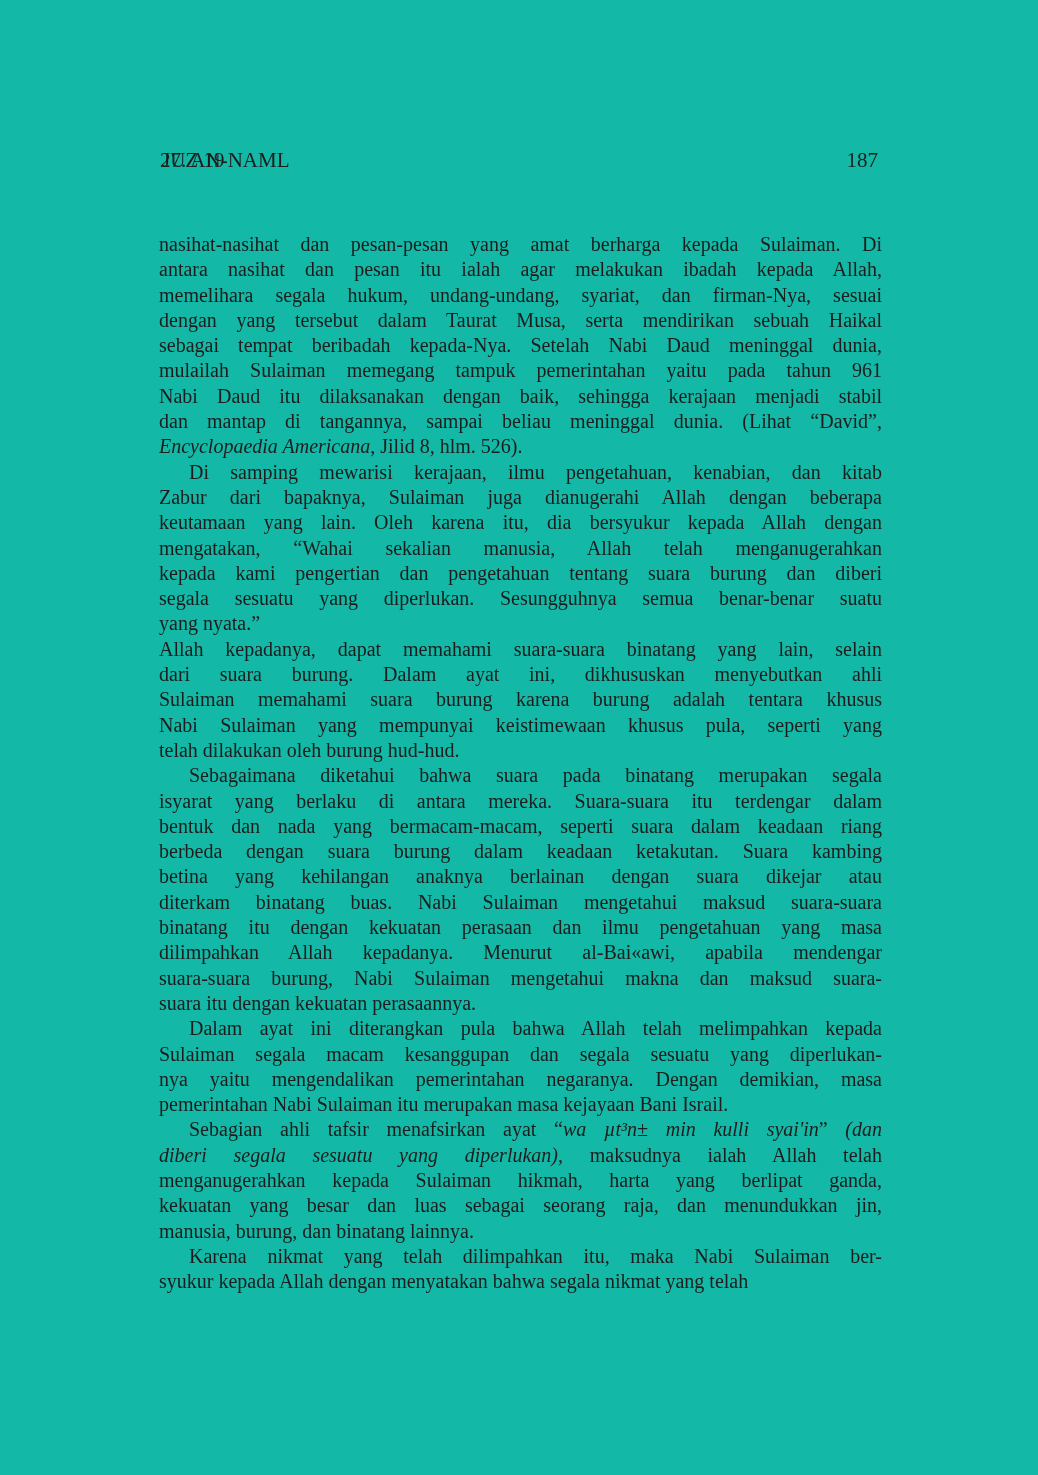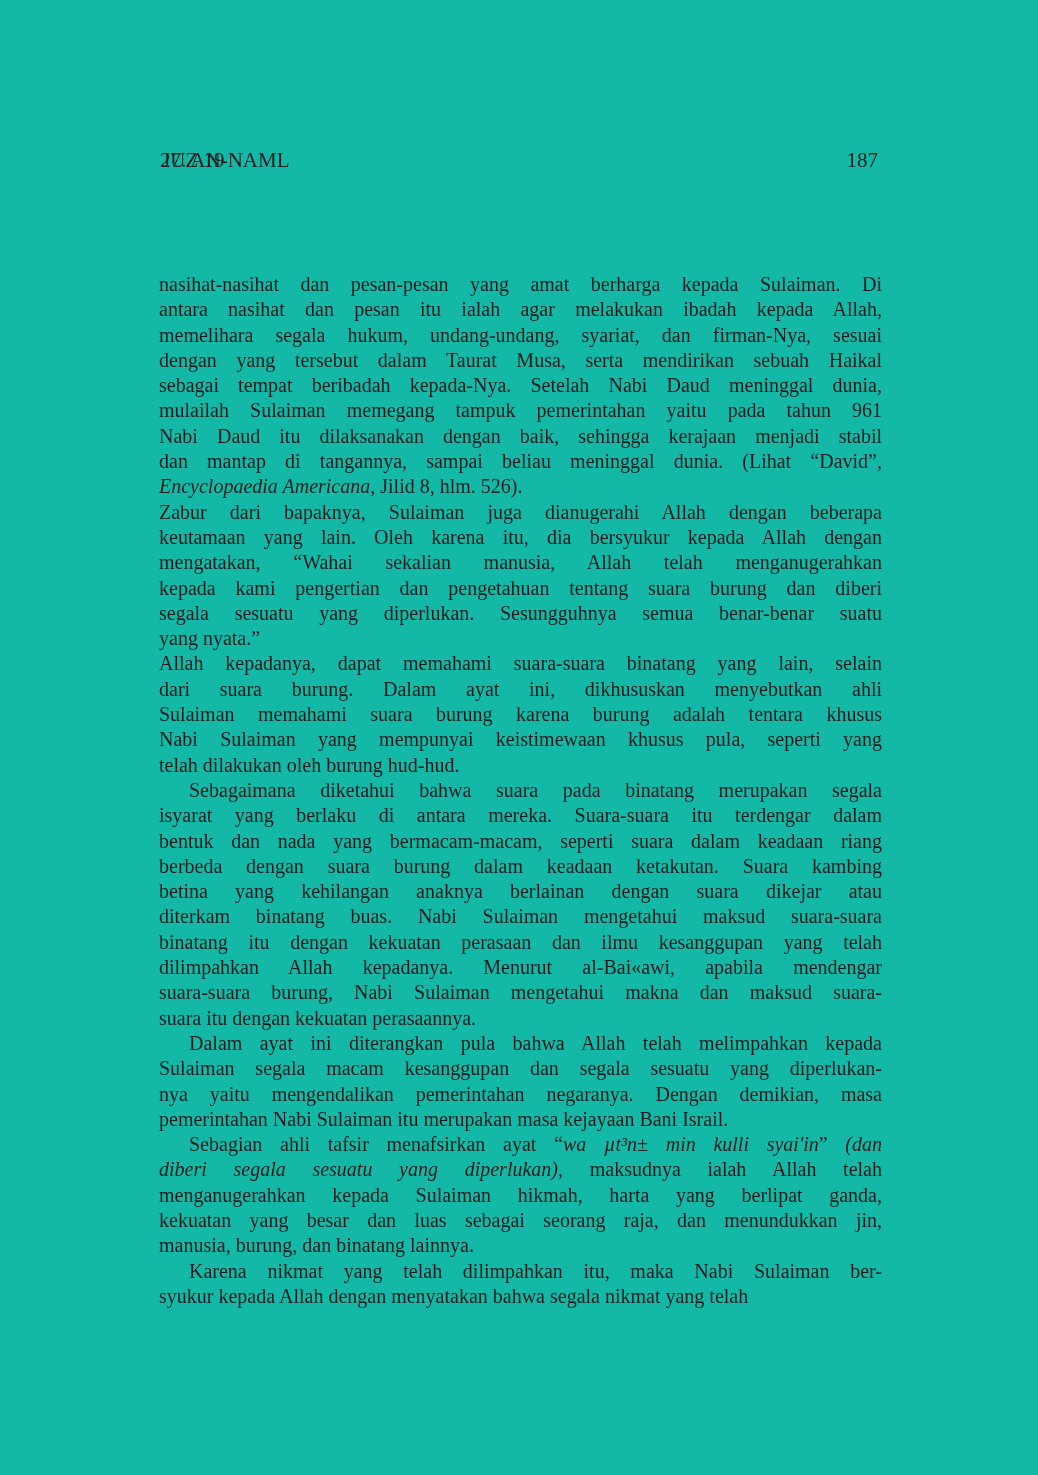--- a/index.html
+++ b/index.html
@@ -41,21 +41,20 @@
     position: absolute;
     right: 4px;
     top: 0;
   }
   .body-text {
     position: absolute;
     left: 159px;
     top: 232px;
     width: 723px;
     font-size: 20px;
-    margin-top: 40px;
   }
   .line {
     height: 25.3px;
     line-height: 25.3px;
     text-align: justify;
     text-align-last: justify;
     text-justify: inter-word;
     overflow: hidden;
   }
   .line.last {
@@ -80,38 +79,39 @@
   <div class="body-text">
       <div class="line"><span>nasihat-nasihat dan pesan-pesan yang amat berharga kepada Sulaiman. Di</span></div>
       <div class="line"><span>antara nasihat dan pesan itu ialah agar melakukan ibadah kepada Allah,</span></div>
       <div class="line"><span>memelihara segala hukum, undang-undang, syariat, dan firman-Nya, sesuai</span></div>
       <div class="line"><span>dengan yang tersebut dalam Taurat Musa, serta mendirikan sebuah Haikal</span></div>
       <div class="line"><span>sebagai tempat beribadah kepada-Nya. Setelah Nabi Daud meninggal dunia,</span></div>
       <div class="line"><span>mulailah Sulaiman memegang tampuk pemerintahan yaitu pada tahun 961</span></div>
       <div class="line"><span>Nabi Daud itu dilaksanakan dengan baik, sehingga kerajaan menjadi stabil</span></div>
       <div class="line"><span>dan mantap di tangannya, sampai beliau meninggal dunia. (Lihat “David”,</span></div>
       <div class="line last"><span class="it">Encyclopaedia Americana</span><span>, Jilid 8, hlm. 526).</span></div>
+      <div class="line indent"><span>Di samping mewarisi kerajaan, ilmu pengetahuan, kenabian, dan kitab</span></div>
       <div class="line"><span>Zabur dari bapaknya, Sulaiman juga dianugerahi Allah dengan beberapa</span></div>
       <div class="line"><span>keutamaan yang lain. Oleh karena itu, dia bersyukur kepada Allah dengan</span></div>
       <div class="line"><span>mengatakan, “Wahai sekalian manusia, Allah telah menganugerahkan</span></div>
       <div class="line"><span>kepada kami pengertian dan pengetahuan tentang suara burung dan diberi</span></div>
       <div class="line"><span>segala sesuatu yang diperlukan. Sesungguhnya semua benar-benar suatu</span></div>
       <div class="line last"><span>yang nyata.”</span></div>
       <div class="line"><span>Allah kepadanya, dapat memahami suara-suara binatang yang lain, selain</span></div>
       <div class="line"><span>dari suara burung. Dalam ayat ini, dikhususkan menyebutkan ahli</span></div>
       <div class="line"><span>Sulaiman memahami suara burung karena burung adalah tentara khusus</span></div>
       <div class="line"><span>Nabi Sulaiman yang mempunyai keistimewaan khusus pula, seperti yang</span></div>
       <div class="line last"><span>telah dilakukan oleh burung hud-hud.</span></div>
       <div class="line indent"><span>Sebagaimana diketahui bahwa suara pada binatang merupakan segala</span></div>
       <div class="line"><span>isyarat yang berlaku di antara mereka. Suara-suara itu terdengar dalam</span></div>
       <div class="line"><span>bentuk dan nada yang bermacam-macam, seperti suara dalam keadaan riang</span></div>
       <div class="line"><span>berbeda dengan suara burung dalam keadaan ketakutan. Suara kambing</span></div>
       <div class="line"><span>betina yang kehilangan anaknya berlainan dengan suara dikejar atau</span></div>
       <div class="line"><span>diterkam binatang buas. Nabi Sulaiman mengetahui maksud suara-suara</span></div>
-      <div class="line"><span>binatang itu dengan kekuatan perasaan dan ilmu kesanggupan yang telah</span></div>
+      <div class="line"><span>binatang itu dengan kekuatan perasaan dan ilmu pengetahuan yang masa</span></div>
       <div class="line"><span>dilimpahkan Allah kepadanya. Menurut al-Bai«awi, apabila mendengar</span></div>
       <div class="line"><span>suara-suara burung, Nabi Sulaiman mengetahui makna dan maksud suara-</span></div>
       <div class="line last"><span>suara itu dengan kekuatan perasaannya.</span></div>
       <div class="line indent"><span>Dalam ayat ini diterangkan pula bahwa Allah telah melimpahkan kepada</span></div>
       <div class="line"><span>Sulaiman segala macam kesanggupan dan segala sesuatu yang diperlukan-</span></div>
       <div class="line"><span>nya yaitu mengendalikan pemerintahan negaranya. Dengan demikian, masa</span></div>
       <div class="line last"><span>pemerintahan Nabi Sulaiman itu merupakan masa kejayaan Bani Israil.</span></div>
       <div class="line indent"><span>Sebagian ahli tafsir menafsirkan ayat “</span><span class="it">wa µt³n± min kulli syai'in</span><span>” </span><span class="it">(dan</span></div>
       <div class="line"><span class="it">diberi segala sesuatu yang diperlukan)</span><span>, maksudnya ialah Allah telah</span></div>
       <div class="line"><span>menganugerahkan kepada Sulaiman hikmah, harta yang berlipat ganda,</span></div>

